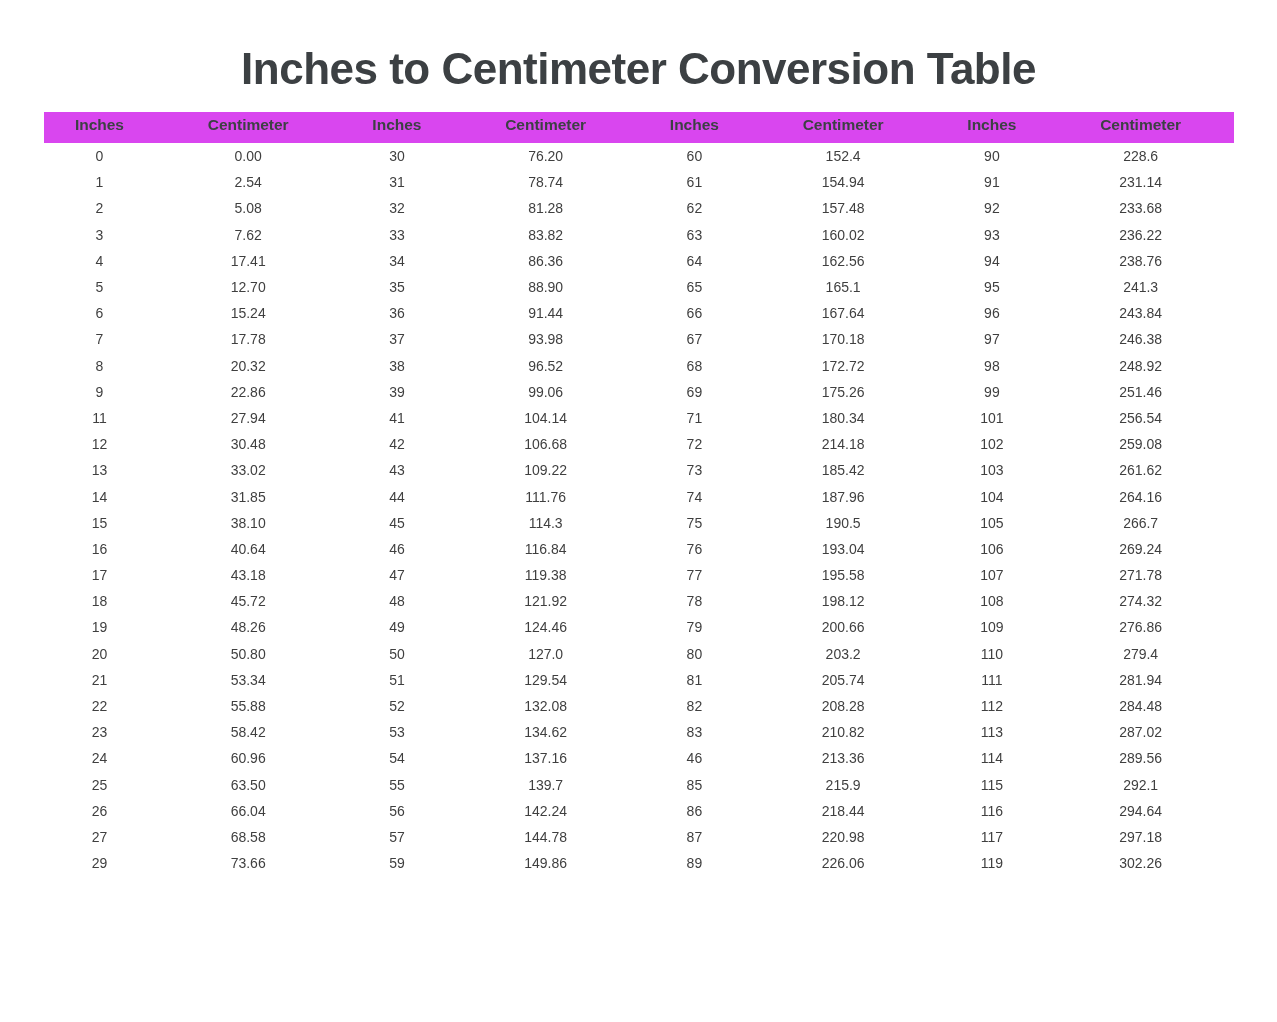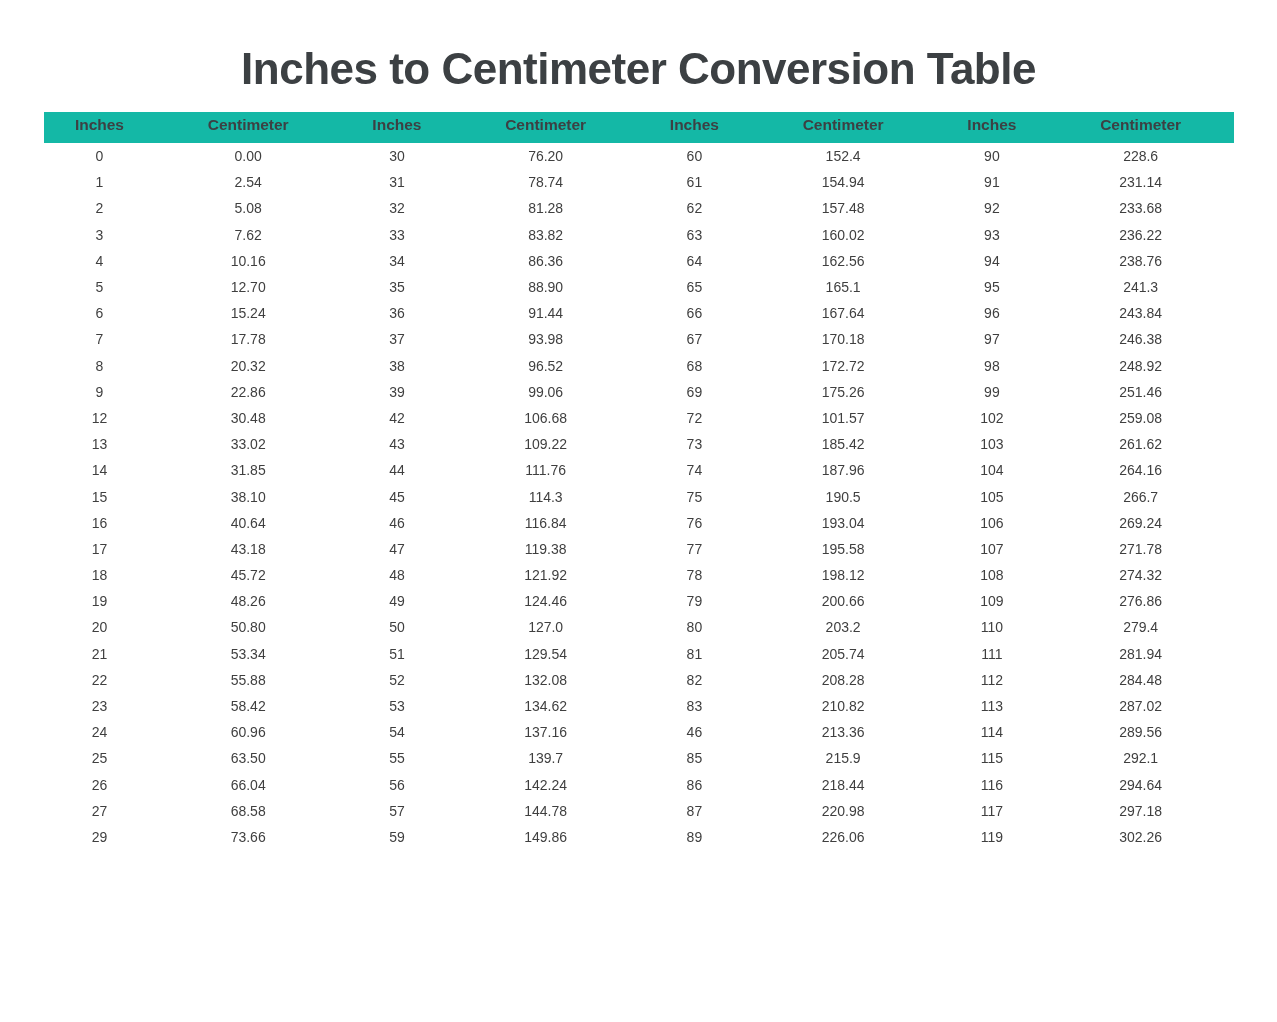--- a/index.html
+++ b/index.html
@@ -39,21 +39,21 @@
     border-collapse: collapse;
     width: 100%;
     table-layout: fixed;
   }
   table.conv th {
     font-size: 15.5px;
     font-weight: bold;
     color: #3c4043;
     padding: 4px 0 9px 0;
     text-align: center;
-    background: #14b8a6;
+    background: #d946ef;
     white-space: nowrap;
   }
   table.conv td {
     font-size: 14px;
     color: #3f3f3f;
     text-align: center;
     padding: 5.1px 0;
     white-space: nowrap;
   }
   col.c-in { width: 9.4%; }
@@ -126,21 +126,21 @@
             <td class="cell-shade">7.62</td>
             <td>33</td>
             <td>83.82</td>
             <td>63</td>
             <td>160.02</td>
             <td class="cell-shade">93</td>
             <td class="cell-shade">236.22</td>
           </tr>
           <tr>
             <td>4</td>
-            <td>10.16</td>
+            <td>17.41</td>
             <td class="cell-shade">34</td>
             <td class="cell-shade">86.36</td>
             <td class="cell-shade">64</td>
             <td class="cell-shade">162.56</td>
             <td>94</td>
             <td>238.76</td>
           </tr>
           <tr>
             <td class="cell-shade">5</td>
             <td class="cell-shade">12.70</td>
@@ -185,26 +185,36 @@
             <td class="cell-shade">9</td>
             <td class="cell-shade">22.86</td>
             <td>39</td>
             <td>99.06</td>
             <td>69</td>
             <td>175.26</td>
             <td class="cell-shade">99</td>
             <td class="cell-shade">251.46</td>
           </tr>
           <tr>
+            <td class="cell-shade">11</td>
+            <td class="cell-shade">27.94</td>
+            <td>41</td>
+            <td>104.14</td>
+            <td>71</td>
+            <td>180.34</td>
+            <td class="cell-shade">101</td>
+            <td class="cell-shade">256.54</td>
+          </tr>
+          <tr>
             <td>12</td>
             <td>30.48</td>
             <td class="cell-shade">42</td>
             <td class="cell-shade">106.68</td>
             <td class="cell-shade">72</td>
-            <td class="cell-shade">101.57</td>
+            <td class="cell-shade">214.18</td>
             <td>102</td>
             <td>259.08</td>
           </tr>
           <tr>
             <td class="cell-shade">13</td>
             <td class="cell-shade">33.02</td>
             <td>43</td>
             <td>109.22</td>
             <td>73</td>
             <td>185.42</td>

